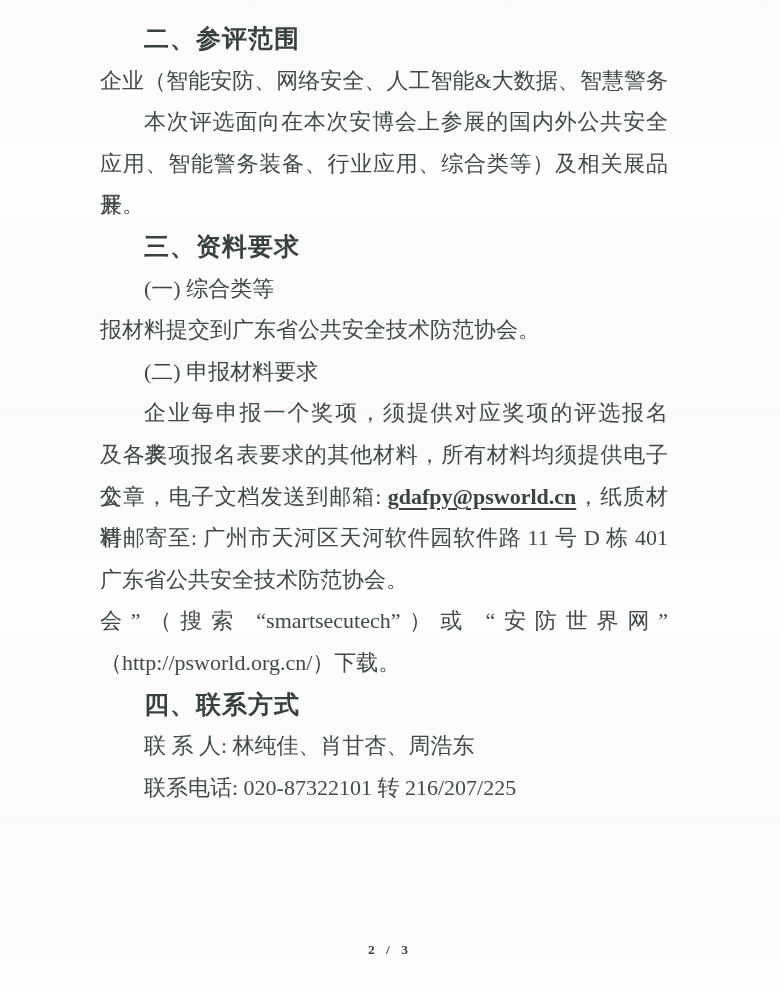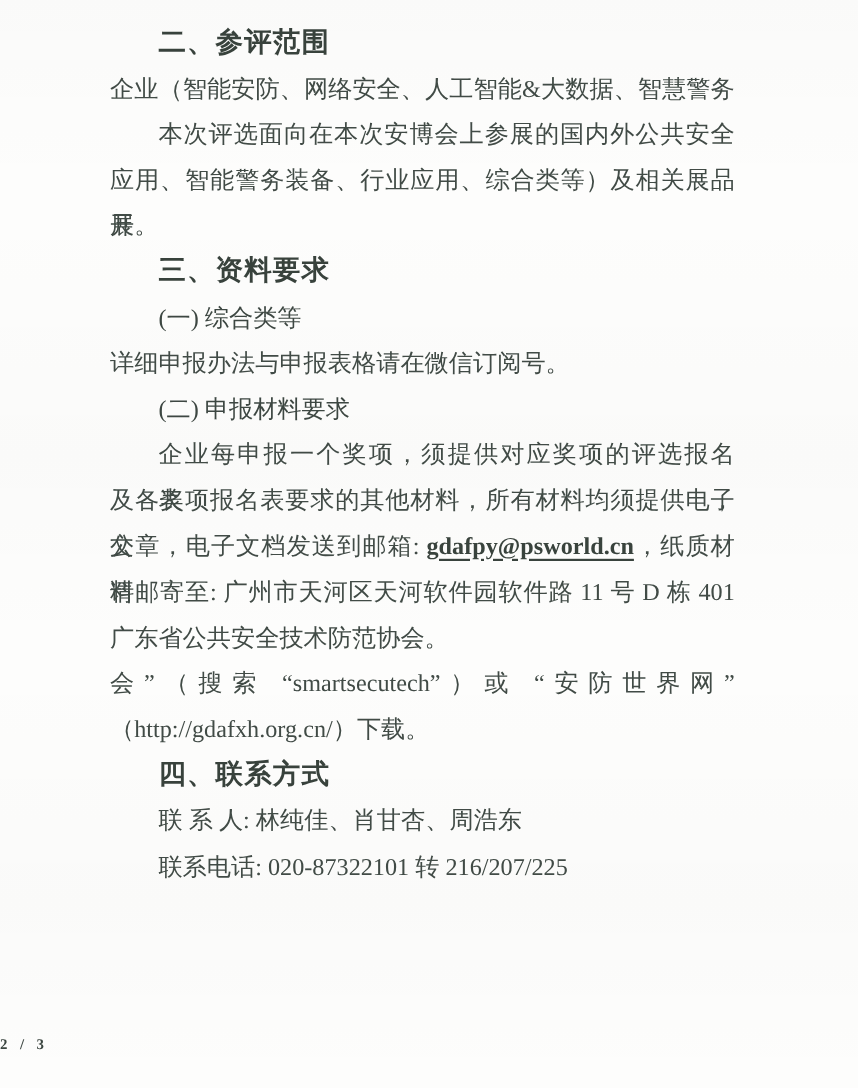--- a/index.html
+++ b/index.html
@@ -57,46 +57,47 @@
   .line.sub {
     color: #3d4742;
   }
   .seg-b { font-weight: 700; color: #39433d; }
   .seg-u { text-decoration: underline; text-underline-offset: 4px; }
   .footer {
     position: absolute;
     left: 0;
     right: 0;
     top: 942px;
+    text-align: center;
     font-family: "Liberation Serif", serif;
     font-size: 13.5px;
     font-weight: 700;
     letter-spacing: 4px;
     color: #3c4641;
   }
 </style>
 </head>
 <body>
 
 <div class="page">
   <div class="doc" id="doc-lines">
       <div class="line h ind"><span>二、参评范围</span></div>
       <div class="line j"><span>企业（智能安防、网络安全、人工智能&amp;大数据、智慧警务</span></div>
       <div class="line j ind"><span>本次评选面向在本次安博会上参展的国内外公共安全</span></div>
       <div class="line j"><span>应用、智能警务装备、行业应用、综合类等）及相关展品开</span></div>
       <div class="line"><span>展。</span></div>
       <div class="line h ind"><span>三、资料要求</span></div>
       <div class="line sub ind"><span>(一) 综合类等</span></div>
-      <div class="line"><span>详细申报办法与申报表格请在微信订阅号。</span></div>
+      <div class="line"><span>报材料提交到广东省公共安全技术防范协会。</span></div>
       <div class="line sub ind"><span>(二) 申报材料要求</span></div>
       <div class="line j ind"><span>企业每申报一个奖项，须提供对应奖项的评选报名表，</span></div>
       <div class="line j"><span>及各奖项报名表要求的其他材料，所有材料均须提供电子文</span></div>
       <div class="line j"><span>公章，电子文档发送到邮箱: </span><span class="seg-b seg-u">gdafpy@psworld.cn</span><span>，纸质材料</span></div>
       <div class="line j"><span>请邮寄至: 广州市天河区天河软件园软件路 11 号 D 栋 401</span></div>
       <div class="line"><span>广东省公共安全技术防范协会。</span></div>
       <div class="line j"><span>会”（搜索 “smartsecutech”）或 “安防世界网”</span></div>
-      <div class="line"><span>（http://gdafxh.org.cn/）下载。</span></div>
+      <div class="line"><span>（http://psworld.org.cn/）下载。</span></div>
       <div class="line h ind"><span>四、联系方式</span></div>
       <div class="line ind"><span>联 系 人: 林纯佳、肖甘杏、周浩东</span></div>
       <div class="line ind"><span>联系电话: 020-87322101 转 216/207/225</span></div>
     </div>
   <div class="footer">2 / 3</div>
 </div>
 
 </body></html>

